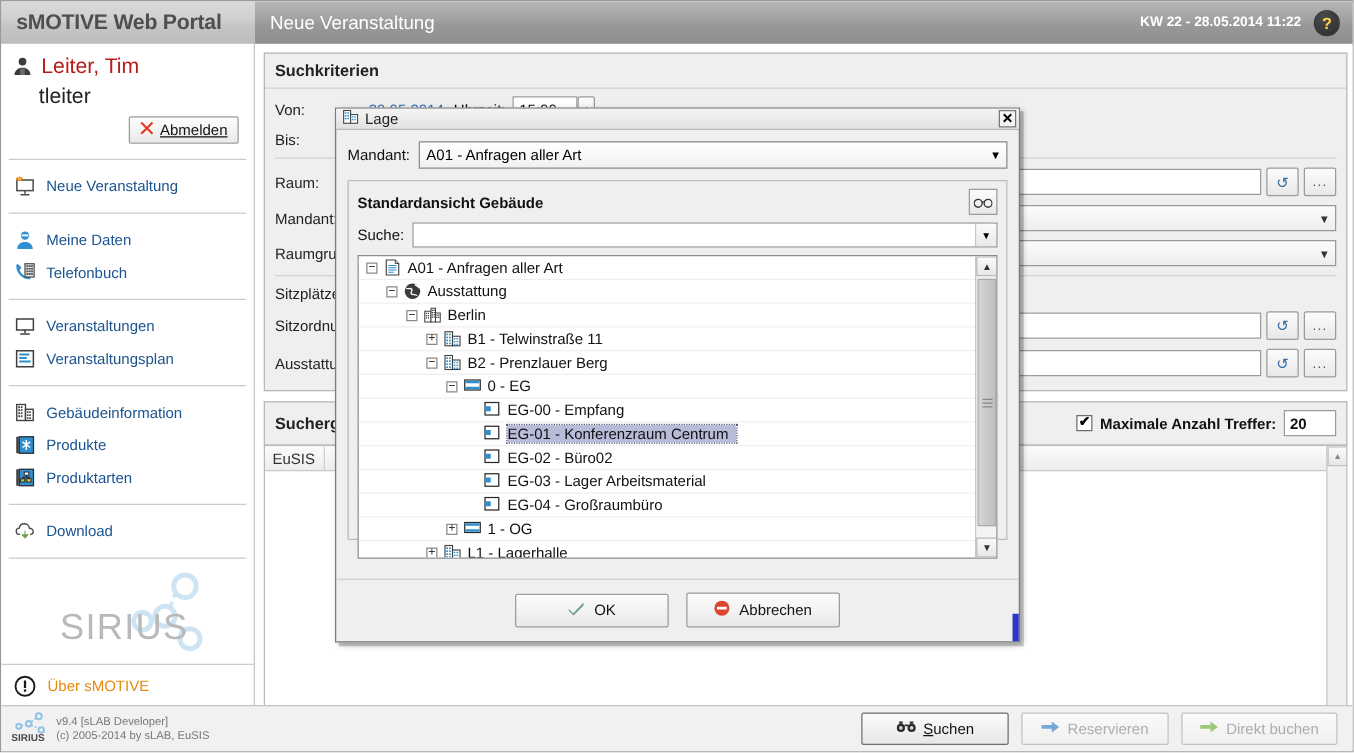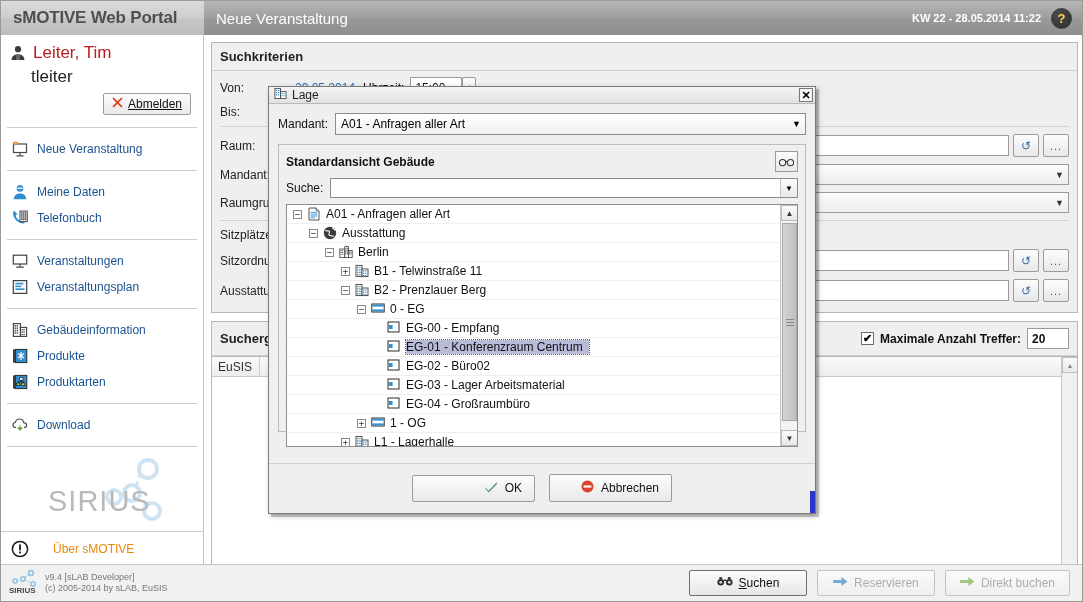--- a/index.html
+++ b/index.html
@@ -76,21 +76,21 @@
   .nav-label { color: #1b5390; }
   .ico { width: 18px; height: 18px; flex: 0 0 18px; display: block; }
 
   .sirius-logo {
     position: absolute; left: 0; top: 418px; width: 203px;
     display: flex; align-items: center; justify-content: center;
   }
   .about-row {
     position: absolute; left: 0; bottom: 0; width: 203px;
     border-top: 1px solid #ccc; padding: 8px 10px;
-    display: flex; align-items: center; gap: 24px; cursor: pointer;
+    display: flex; align-items: center; gap: 9px; cursor: pointer;
   }
   .about-label { color: #e8890c; font-size: 12px; }
 
   
   .footer {
     position: absolute; left: 0; bottom: 0; width: 1083px; height: 37px;
     background: #f1f1f1; border-top: 1px solid #c4c4c4;
     display: flex; align-items: center;
   }
   .footer-left { width: 203px; display: flex; align-items: center; gap: 6px; padding-left: 8px; }
@@ -275,21 +275,21 @@
     display: flex; align-items: center; justify-content: center;
   }
   .grip { width: 8px; height: 7px; }
   .grip div { height: 1px; background: #888; margin-bottom: 2px; }
   .modal-actions {
     position: absolute; left: 0; bottom: 0; width: 100%;
     border-top: 1px solid #cfcfcf; padding: 10px 0 11px 0;
     display: flex; align-items: center; justify-content: center; gap: 14px;
   }
   .mbtn {
-    display: inline-flex; align-items: center; justify-content: flex-end; gap: 7px;
+    display: inline-flex; align-items: center; justify-content: center; gap: 7px;
     min-width: 123px; padding: 5px 12px;
     border: 1px solid #9b9b9b; border-radius: 2px;
     background: linear-gradient(to bottom,#fcfcfc,#e9e9e9);
     font-size: 12px; color: #111; cursor: pointer;
   }
   .resize-grip {
     position: absolute; right: 0px; bottom: 0px; width: 5px; height: 22px;
     background: #2a36c8;
   }
 </style>

